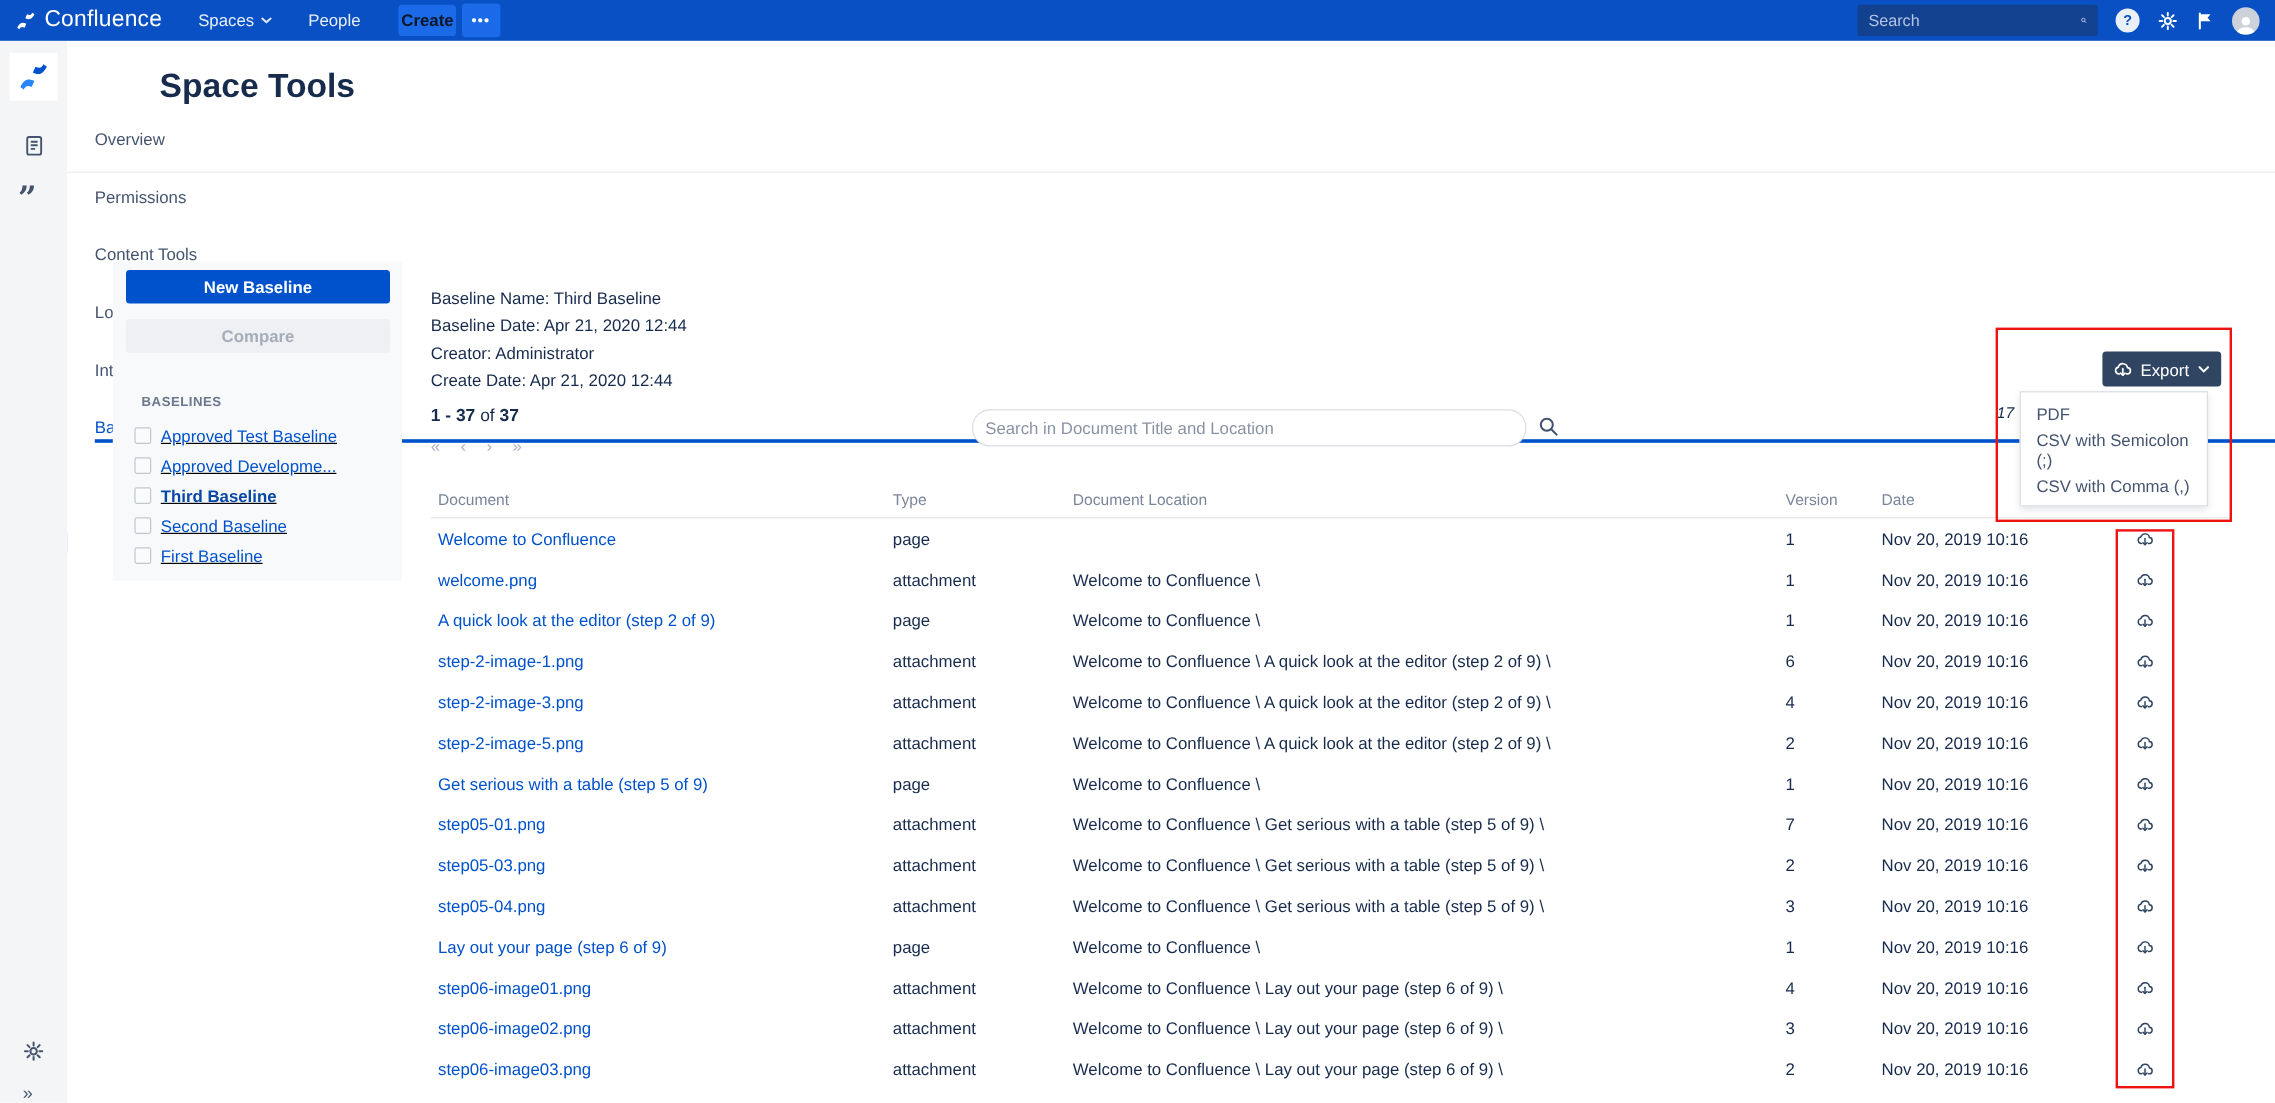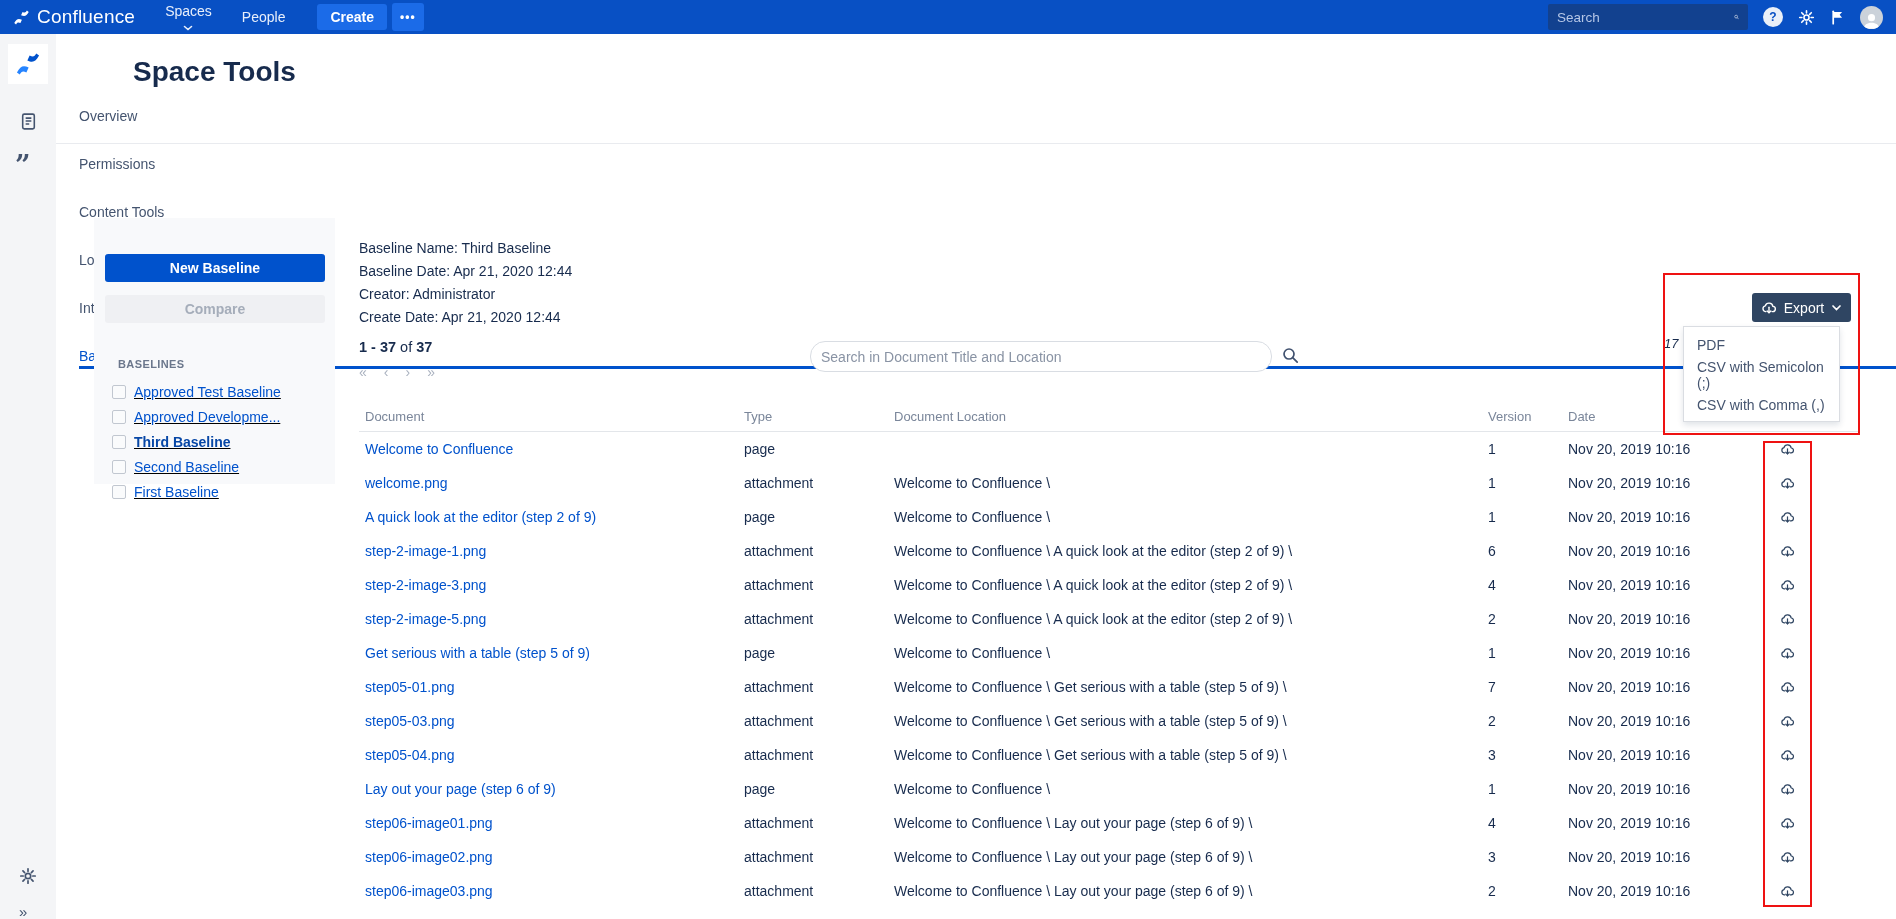--- a/index.html
+++ b/index.html
@@ -4,23 +4,23 @@
 <style>
   * { box-sizing: border-box; margin: 0; padding: 0; }
   html,body { width:1896px; height:919px; overflow:hidden; background:#fff;
     font-family:"Liberation Sans", sans-serif; }
 
   
   .topnav { position:absolute; left:0; top:0; width:1896px; height:34px;
     background:#0850C4; display:flex; align-items:center; color:#fff; z-index:30; }
   .brand { display:flex; align-items:center; gap:7px; margin-left:13px; }
   .brand-name { font-size:19px; font-weight:500; letter-spacing:.2px; }
-  .nav-item { margin-left:30px; font-size:14px; color:#E8EFFB; display:flex; align-items:center; gap:5px; cursor:pointer;flex-direction:column; }
-  .create-btn { margin-left:32px; background:#1B6BE8; border:none; color:#ffffff;
-    font-family:inherit; font-size:14px; font-weight:700; padding:5px 13px; border-radius:3px; cursor:pointer; }
+  .nav-item { margin-left:30px; font-size:14px; color:#E8EFFB; display:flex; align-items:center; gap:5px; cursor:pointer; }
+  .create-btn { margin-left:32px; background:#1B6BE8; border:none; color:#0f172a;
+    font-family:inherit; font-size:14px; font-weight:700; padding:5px 2px; border-radius:3px; cursor:pointer; }
   .more-btn { margin-left:5px; background:#1B6BE8; border:none; color:#fff;
     font-size:12px; font-weight:700; padding:7px 8px 7px; border-radius:3px; letter-spacing:1px; cursor:pointer; }
   .nav-right { margin-left:auto; display:flex; align-items:center; gap:15px; margin-right:13px; }
   .nav-search { width:200px; height:26px; background:#12418F; border-radius:2px;
     display:flex; align-items:center; padding:0 9px; }
   .nav-search input { flex:1; background:transparent; border:none; outline:none;
     color:#fff; font-size:13.5px; font-family:inherit; }
   .nav-search input::placeholder { color:#B5C6E6; }
   .help-circ { width:20px; height:20px; border-radius:50%; background:#EAF0F8;
     color:#0850C4; font-size:12px; font-weight:700; display:flex; align-items:center; justify-content:center; cursor:pointer; }
@@ -42,21 +42,21 @@
   .content { position:absolute; left:56px; top:34px; width:1840px; height:881px; background:#fff; }
   .page-title { position:absolute; left:77px; top:22px; font-size:28px; font-weight:600; color:#172B4D; }
   .tabs { position:absolute; left:0; top:74px; width:1840px; height:36px;
     border-bottom:1px solid #E9EBEF; display:flex; gap:27px; padding-left:23px;flex-direction:column; }
   .tab { display:flex; align-items:center; font-size:14px; color:#44546F;
     border-bottom:3px solid transparent; padding-bottom:2px; cursor:pointer; }
   .tab.active { color:#0052CC; border-bottom-color:#0052CC; font-weight:500; }
 
   
   .panel { position:absolute; left:38px; top:184px; width:241px; height:266px; background:#F8F9FB; }
-  .btn-new { display:block; margin:36px 10px 0 11px; width:220px; height:28px; background:#0052CC;
+  .btn-new { display:block; margin:7px 10px 0 11px; width:220px; height:28px; background:#0052CC;
     border:none; border-radius:3px; color:#fff; font-family:inherit; font-size:14px; font-weight:700; cursor:pointer; }
   .btn-compare { display:block; margin:13px 10px 0 11px; width:220px; height:28px; background:#EFF0F3;
     border:none; border-radius:3px; color:#A5ADBA; font-family:inherit; font-size:14px; font-weight:600; }
   .bl-heading { margin:35px 0 9px 24px; font-size:11px; font-weight:700; letter-spacing:.4px; color:#6B778C; }
   .bl-item { display:flex; align-items:center; gap:8px; height:25px; padding-left:18px;text-decoration:underline; }
   .bl-check { appearance:none; width:14px; height:14px; border:1px solid #C1C7D0; border-radius:2px;
     background:#FAFBFC; cursor:pointer; flex:0 0 auto; }
   .bl-label { font-size:14px; color:#0052CC; cursor:pointer; white-space:nowrap; }
   .bl-label.selected { color:#0747A6; font-weight:700; }
 

